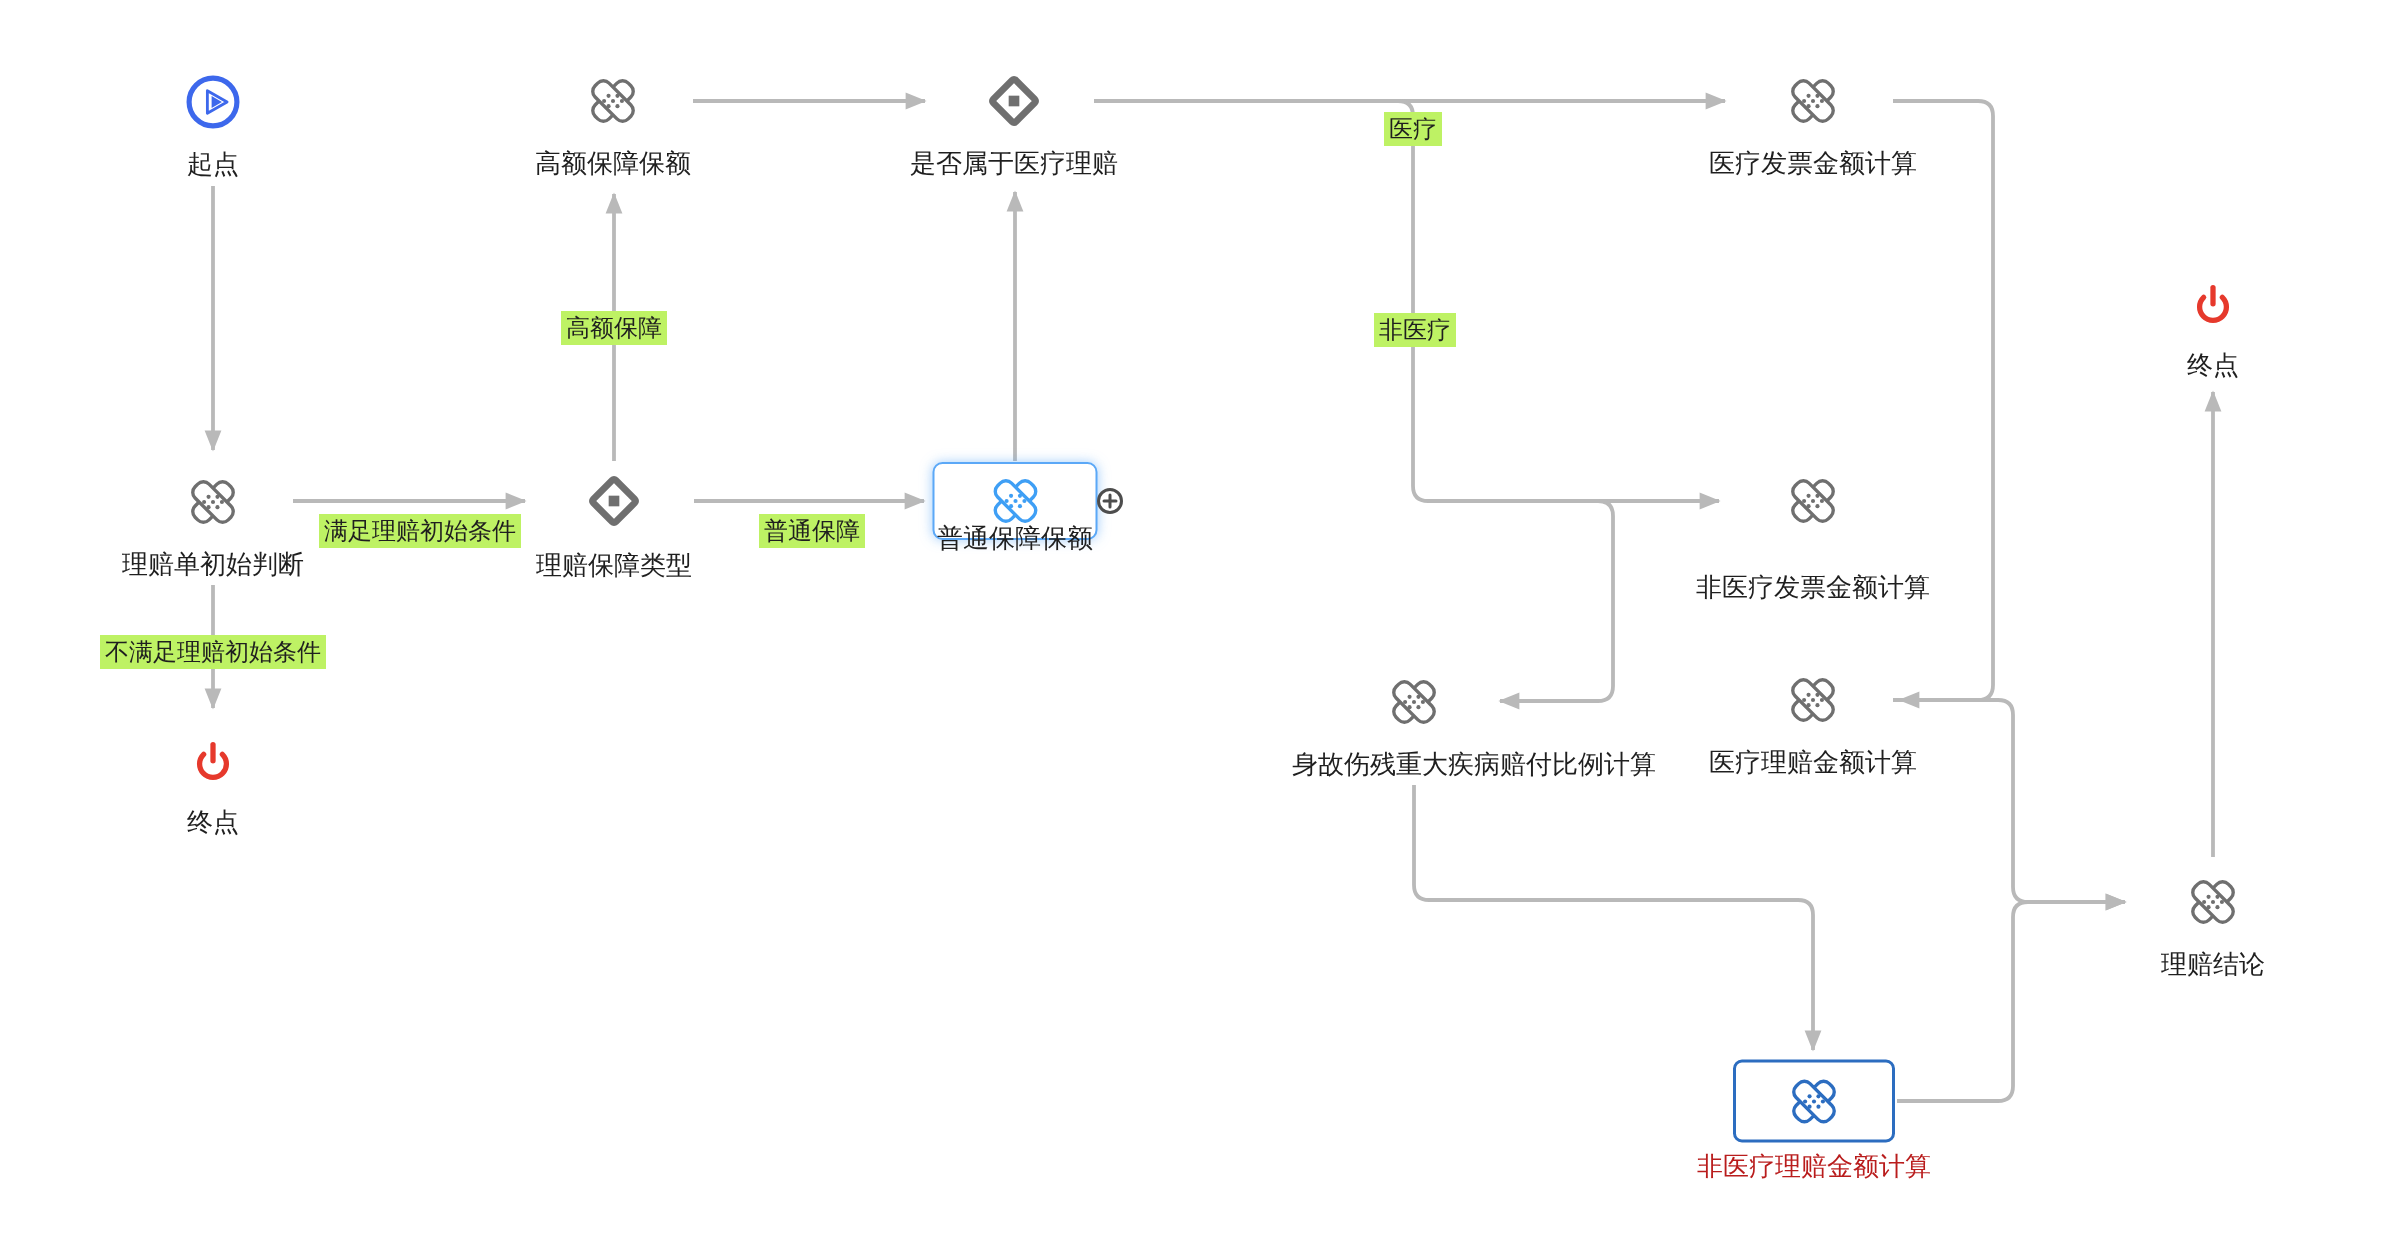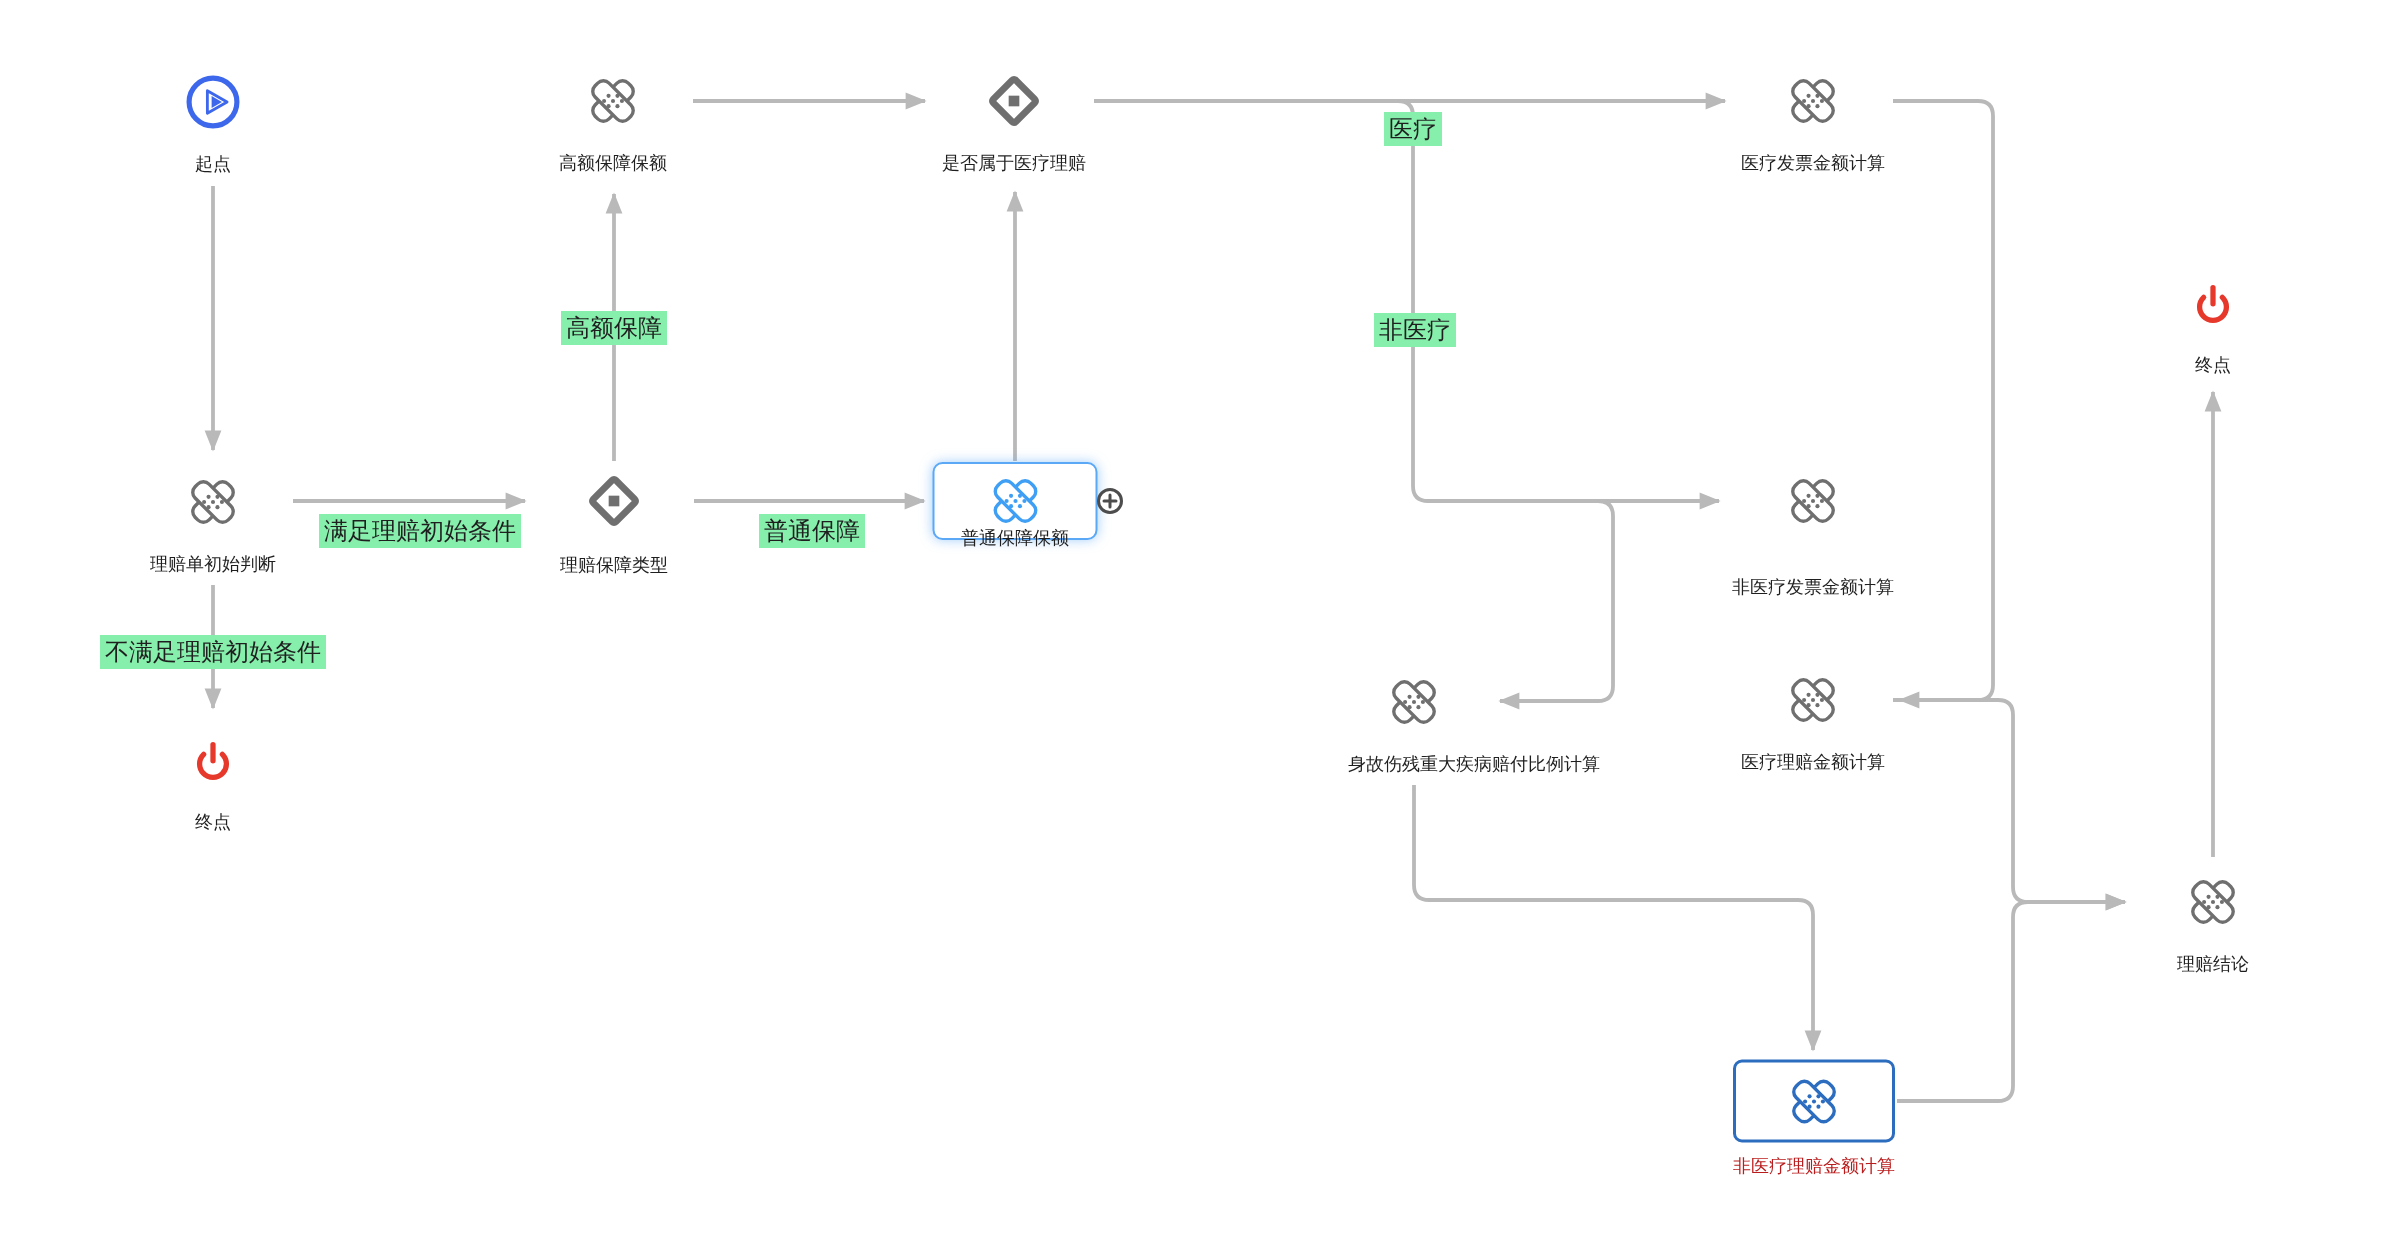--- a/index.html
+++ b/index.html
@@ -27,32 +27,32 @@
     box-shadow:0 0 12px rgba(91,168,247,.55);
   }
   .node.active{
     width:162px;height:83px;
     border:3px solid #2c6dc0;
     border-radius:9px;
   }
   .node-label{
     position:absolute;
     transform:translate(-50%,-50%);
-    font-size:18px;
+    font-size:26px;
     color:#1f1f1f;
     white-space:nowrap;
     letter-spacing:0px;
   }
   .node-label.blue{color:#b91c1c;}
   .edge-label{
     position:absolute;
     transform:translate(-50%,-50%);
     font-size:24px;
     color:#1f1f1f;
-    background:#86efac;
+    background:#bef264;
     padding:1px 5px;
     white-space:nowrap;
   }
   .adorn{
     position:absolute;
     transform:translate(-50%,-50%);
     cursor:pointer;
     line-height:0;
   }
 </style>

